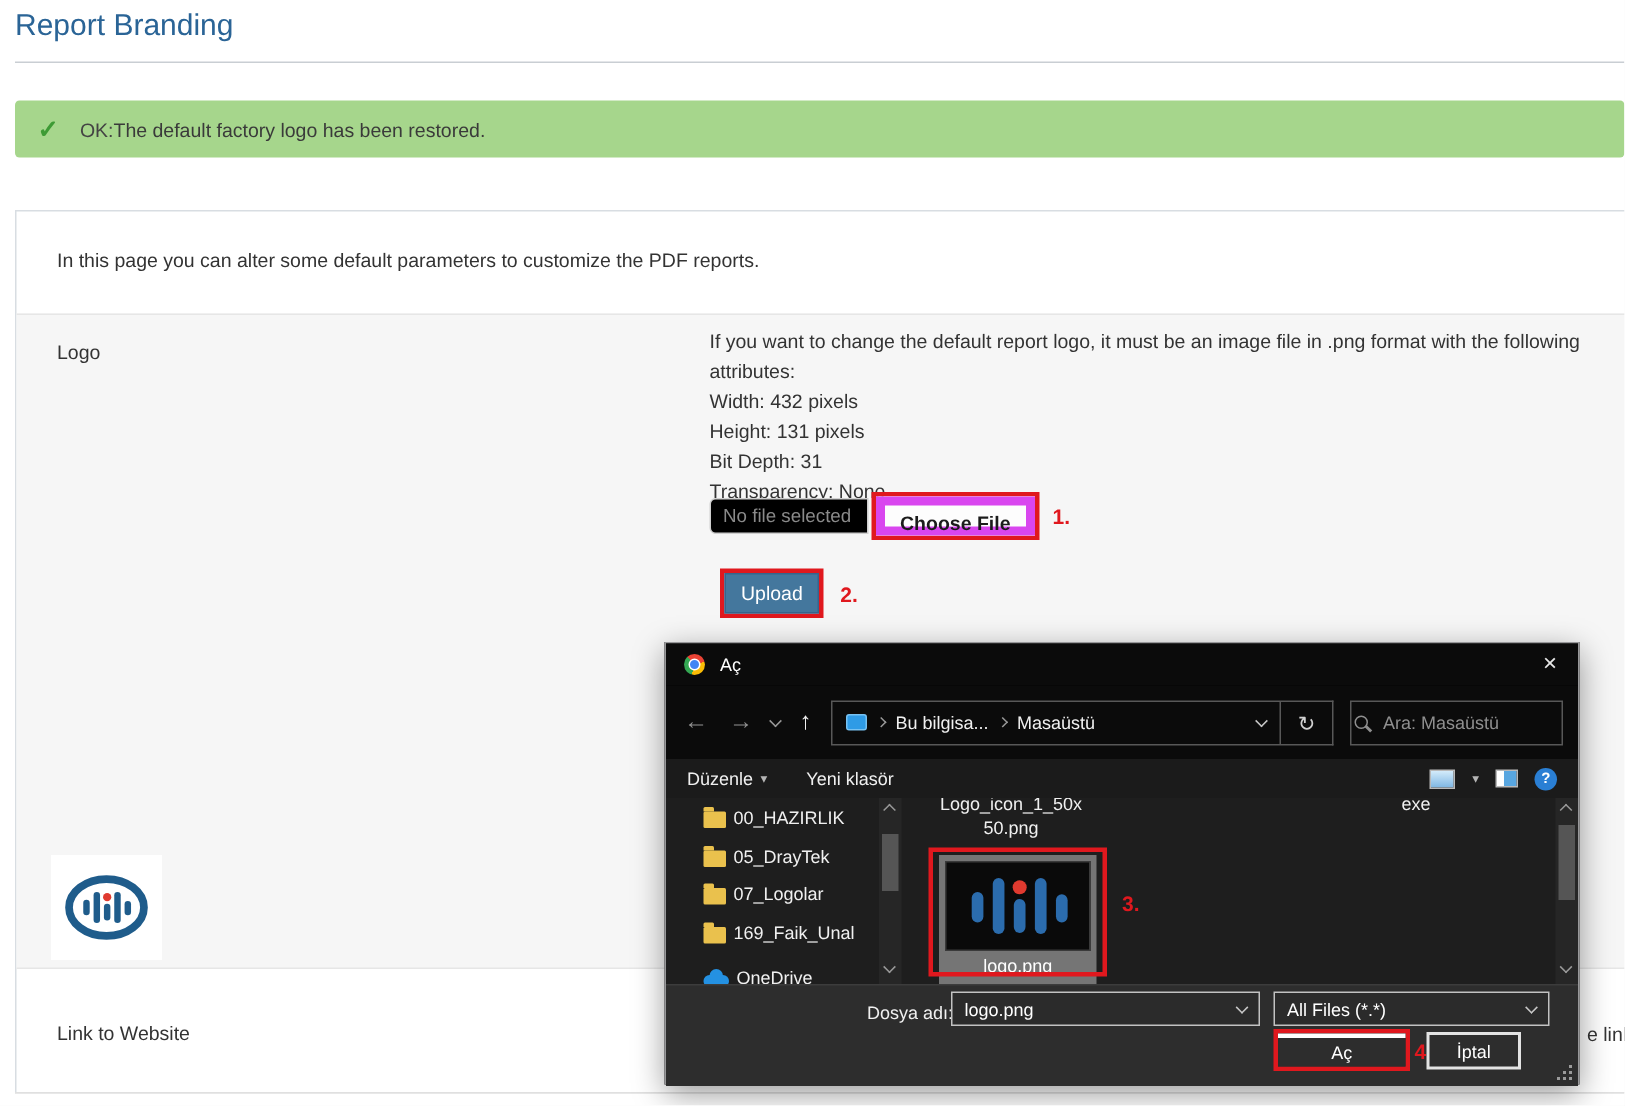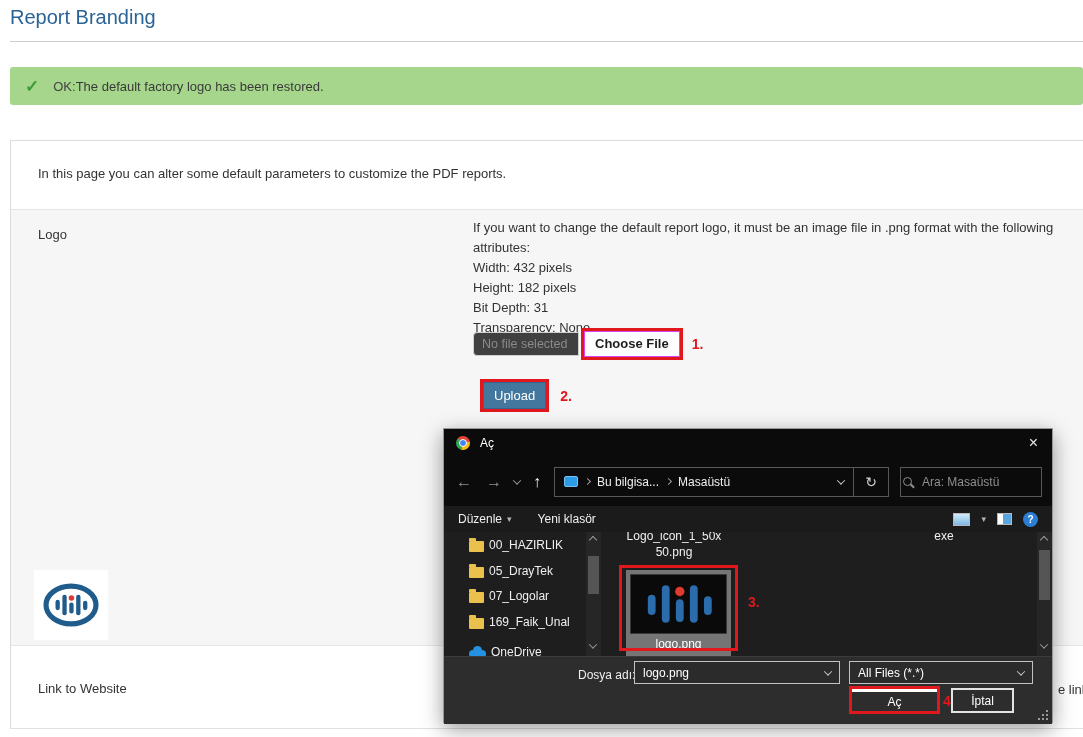--- a/index.html
+++ b/index.html
@@ -18,23 +18,23 @@
   .alert .msg { }
 
   .panel { left:10px; top:140px; width:1080px; height:589px; background:#fff;
            border:1px solid #d8dde2; border-bottom:1px solid #e2e2e2; }
   .intro { left:27px; top:25px; font-size:13px; color:#333; }
   .logo-row { left:0; right:0; top:68px; height:437px; background:#f6f6f6;
               border-top:1px solid #e6e6e6; border-bottom:1px solid #e6e6e6; }
   .row-label { left:27px; top:17px; font-size:13px; color:#333; }
   .inst { font-size:13px; color:#333; line-height:20px; }
 
-  .fake-file-input { width:106px; height:24px; background:#404040; border:1px solid #cfcfcf;
+  .fake-file-input { width:106px; height:24px; background:#000000; border:1px solid #cfcfcf;
      border-radius:4px 0 0 4px; color:#8a8a8a; font-size:12.5px; line-height:22px; padding-left:8px; }
-  .choose-btn { height:26px; padding:0 10px; background:#fdfdfd; border:1px solid #d946ef;
+  .choose-btn { height:26px; padding:0 10px; background:#fdfdfd; border:6px solid #d946ef;
      font-size:13px; font-weight:bold; color:#1c1c1c; line-height:24px; }
   .upload-btn { height:27px; padding:0 10px; background:#44779d; border:1px solid #36648c;
      color:#fff; font-size:13px; line-height:25px; }
   .red-box { border:3px solid #e0181e; display:inline-flex; align-items:center; justify-content:center; }
   .step { color:#e0181e; font-weight:bold; font-size:14px; }
 
   .page-logo-box { left:23px; top:360px; width:74px; height:70px; background:#fff;
      display:flex; align-items:center; justify-content:center; }
   .link-label { left:27px; top:540px; font-size:13px; color:#333; }
   .link-frag { left:1047px; top:541px; font-size:13px; color:#333; }
@@ -138,21 +138,21 @@
 
   <div class="abs panel">
     <div class="abs intro">In this page you can alter some default parameters to customize the PDF reports.</div>
 
     <div class="abs logo-row">
       <div class="abs row-label">Logo</div>
 
       <div class="abs" style="left:462px; top:8px; width:600px;">
         <div class="inst">If you want to change the default report logo, it must be an image file in .png format with the following attributes:</div>
         <div class="inst">Width: 432 pixels</div>
-        <div class="inst">Height: 182 pixels</div>
+        <div class="inst">Height: 131 pixels</div>
         <div class="inst">Bit Depth: 31</div>
         <div class="inst">Transparency: None</div>
       </div>
 
       <div class="abs" style="left:462px; top:118px; display:flex; align-items:center;">
         <div class="fake-file-input">No file selected</div>
         <span class="red-box" style="margin-left:2px;">
           <button class="choose-btn">Choose File</button>
         </span>
         <span class="step" style="margin-left:9px;">1.</span>

